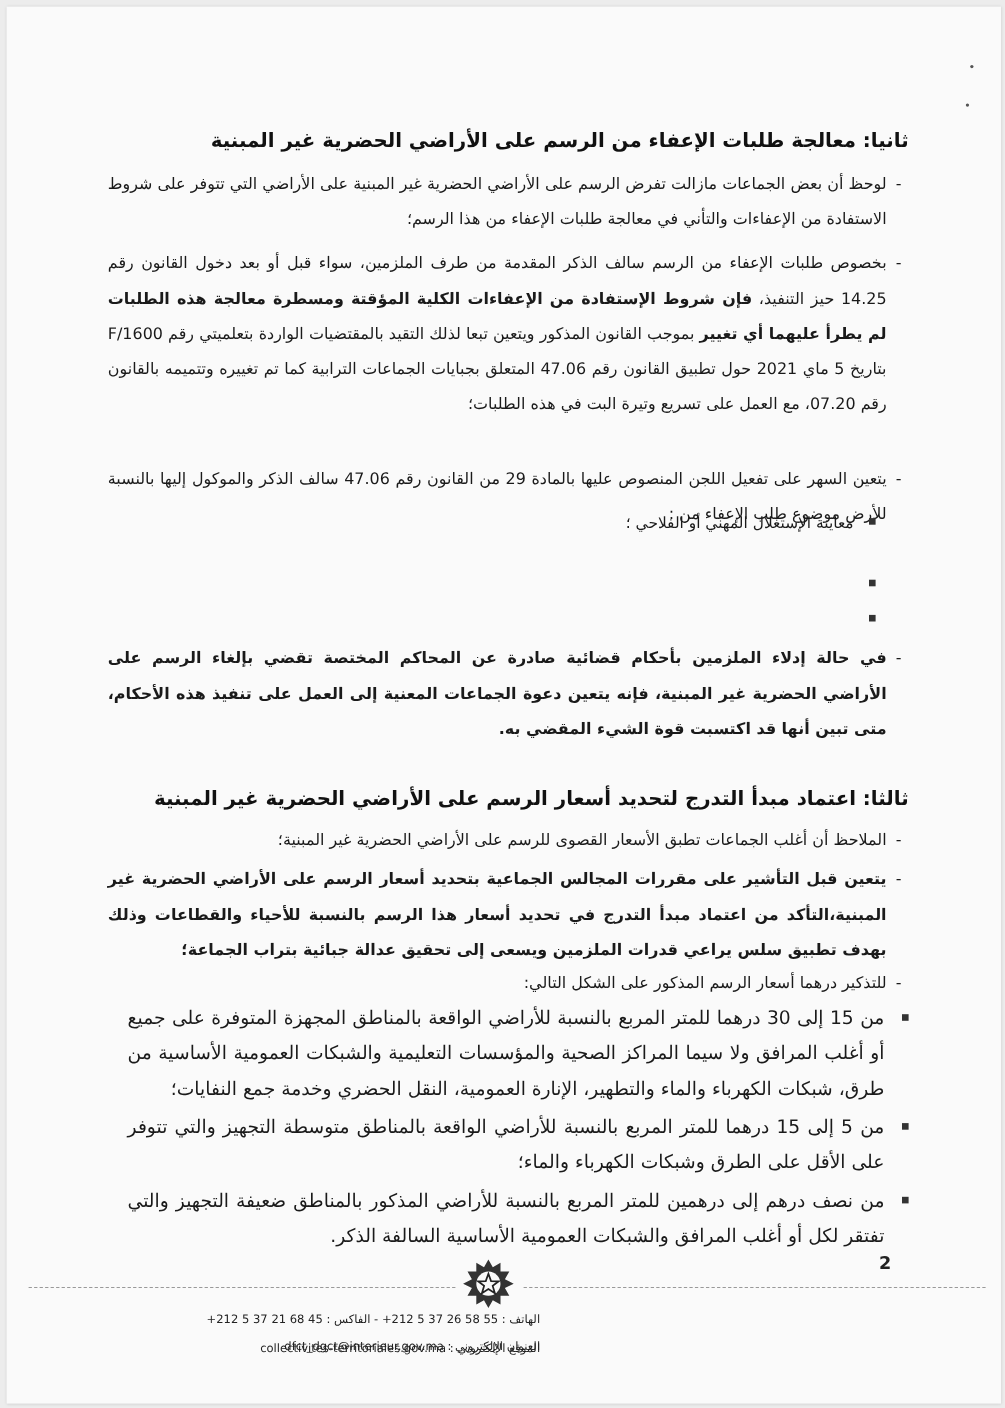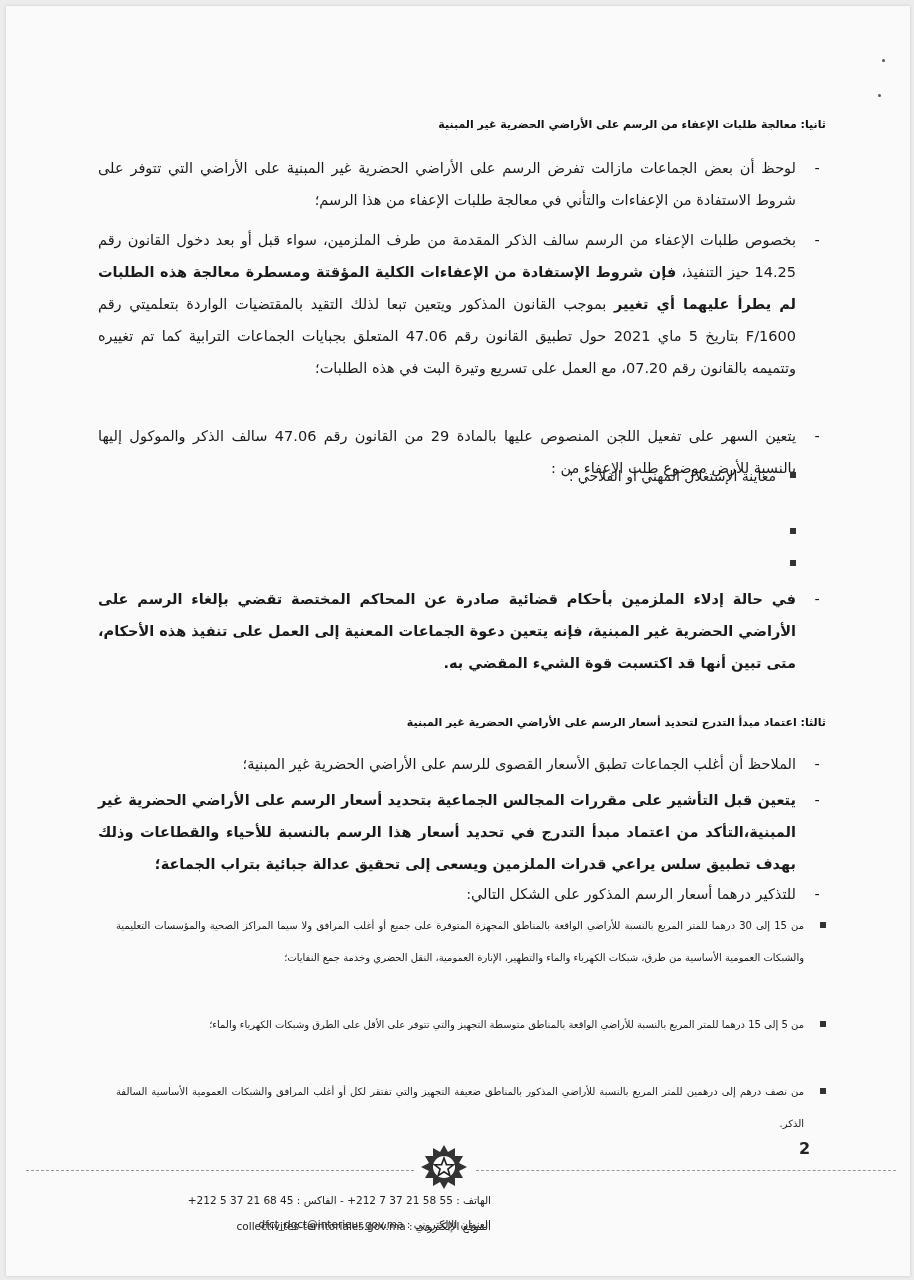--- a/index.html
+++ b/index.html
@@ -8,42 +8,42 @@
     .page {
       position: absolute; left: 6px; top: 6px; width: 904px; height: 1270px;
       background: #fafafa;
       box-shadow: 0 0 3px rgba(0,0,0,0.15);
     }
     .content {
       position: absolute; left: 92px; top: 0; width: 728px;
       direction: rtl; text-align: justify;
     }
     .heading {
-      position: absolute; right: 0; font-weight: bold; font-size: 11px;
+      position: absolute; right: 0; font-weight: bold; font-size: 18px;
       white-space: nowrap; color: #111;
     }
     .para {
       position: absolute; right: 0; width: 728px;
       font-size: 14.5px; line-height: 32px;
     }
     .para.bold { font-weight: bold; }
     .dash {
       position: absolute; right: 0; width: 18px; text-align: center; font-weight: normal;
     }
-    .ptext { margin-right: 30px; text-align: justify; text-align-last: right; }
+    .ptext { margin-right: 20px; text-align: justify; text-align-last: right; }
     .sub {
       position: absolute; right: 0; font-size: 14px; line-height: 32px;
       white-space: nowrap;
     }
     .sq {
       display: inline-block; width: 6px; height: 6px; background: #333;
       margin-left: 14px; vertical-align: middle; position: relative; top: -2px;
     }
     .sub2 {
-      position: absolute; right: 0; width: 710px; font-size: 10px; line-height: 32px;
+      position: absolute; right: 0; width: 710px; font-size: 17px; line-height: 32px;
     }
     .sub2 .sq { position: absolute; right: 0; top: 12px; margin: 0; }
     .sub2 .stext { margin-right: 22px; text-align: justify; text-align-last: right; }
     .speck { position: absolute; width: 3px; height: 3px; background: #555; border-radius: 50%; }
     .pagenum { position: absolute; left: 793px; top: 1133px; font-size: 16px; font-weight: bold; color: #222; }
     .footer-line {
       position: absolute; top: 1164px; height: 0; border-top: 1px dashed #999;
     }
     .emblem { position: absolute; left: 413px; top: 1138px; width: 50px; height: 46px; }
     .footer-text {
@@ -128,21 +128,21 @@
     <g fill="#333">
       <polygon points="25,1 29,8 36,4 36,12 44,12 40,19 48,23 40,27 44,34 36,34 36,42 29,38 25,45 21,38 14,42 14,34 6,34 10,27 2,23 10,19 6,12 14,12 14,4 21,8"></polygon>
     </g>
     <circle cx="25" cy="23" r="11" fill="#fafafa"></circle>
     <polygon points="25,14 27.4,20.6 34.4,20.8 28.9,25 30.9,31.7 25,27.8 19.1,31.7 21.1,25 15.6,20.8 22.6,20.6" fill="none" stroke="#222" stroke-width="1.6"></polygon>
   </svg>
 
   <div class="footer-text" style="top:1188px;">
     <div class="footer-row" style="top:0;">
       <span>الهاتف :</span>
-      <span class="ltr">+212 7 37 21 58 55</span>
+      <span class="ltr">+212 5 37 26 58 55</span>
       <span>- الفاكس :</span>
       <span class="ltr">+212 5 37 21 68 45</span>
     </div>
     <div class="footer-row" style="top:24px;">
       <span>العنوان الإلكتروني :</span>
       <span class="ltr">dfct_dgct@interieur.gov.ma</span>
     </div>
     <div class="footer-row" style="top:26px;">
       <span>الموقع الإلكتروني :</span>
       <span class="ltr">collectivites-territoriales.gov.ma</span>

